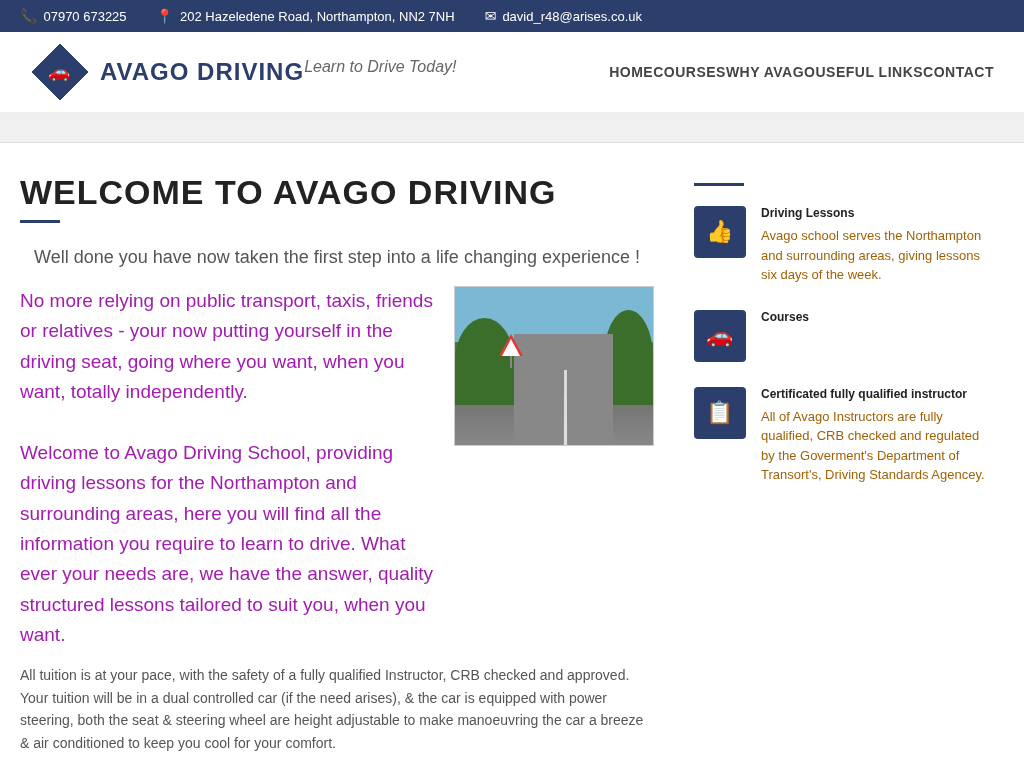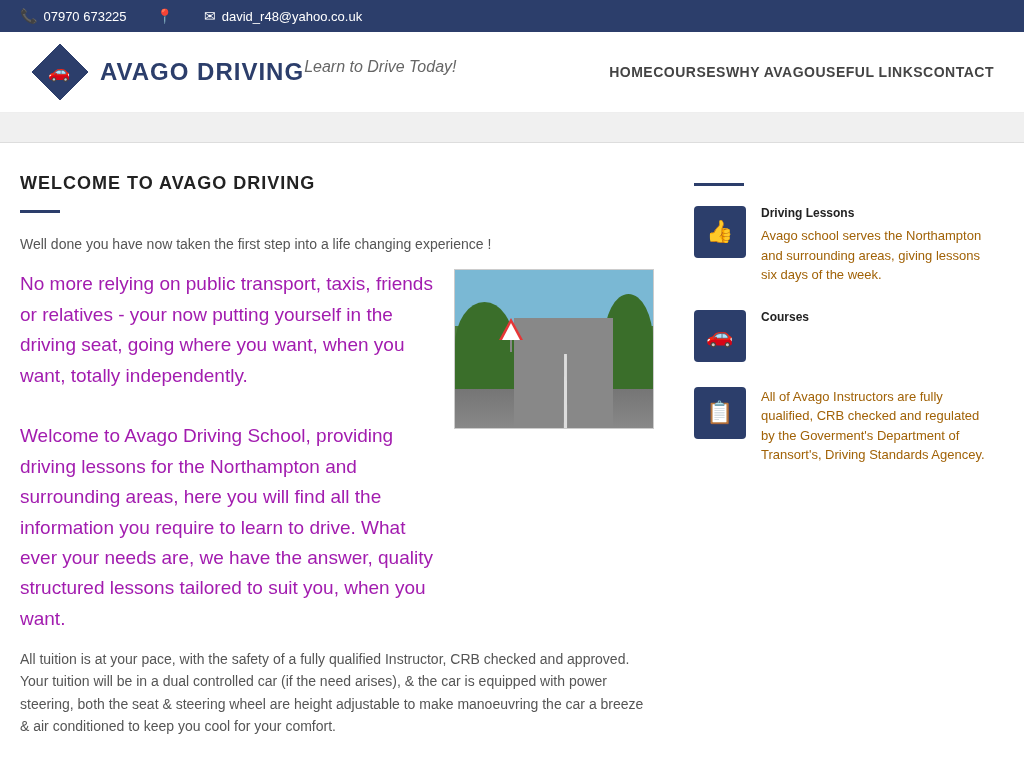--- a/index.html
+++ b/index.html
@@ -84,38 +84,39 @@
       padding: 30px 30px 30px 20px;
       max-width: 1024px;
     }
 
     
     .left-column {
       flex: 1;
       max-width: 660px;
     }
     .page-title {
-      font-size: 18px;
+      font-size: 34px;
       font-weight: bold;
       color: #222;
       text-transform: uppercase;
-      margin-bottom: 16px;
+      margin-bottom: 8px;
       letter-spacing: 1px;
     }
     .title-underline {
       width: 40px;
       height: 3px;
       background: #2c3e6b;
       margin-bottom: 20px;
     }
     .intro-text {
-      font-size: 14px;
+      font-size: 18px;
       color: #555;
       margin-bottom: 14px;
       line-height: 1.6;
+      text-align: center;
     }
     .content-with-image {
       display: flex;
       gap: 20px;
       margin-bottom: 14px;
     }
     .left-text {
       flex: 1;
       font-size: 19px;
       color: #a21caf;
@@ -230,24 +231,25 @@
 </head>
 <body>
 
 <div class="top-bar">
   <div class="top-bar-item">
     <span class="top-bar-icon">📞</span>
     <span>07970 673225</span>
   </div>
   <div class="top-bar-item">
     <span class="top-bar-icon">📍</span>
+    <span>202 Hazeledene Road, Northampton, NN2 7NH</span>
   </div>
   <div class="top-bar-item">
     <span class="top-bar-icon">✉</span>
-    <span>david_r48@yahoo.co.uk</span>
+    <span>david_r48@arises.co.uk</span>
   </div>
 </div>
 
 <div class="header">
   <div class="logo-area">
     <svg class="logo-diamond" viewBox="0 0 60 60" xmlns="http://www.w3.org/2000/svg">
       <polygon points="30,2 58,30 30,58 2,30" fill="#2c3e6b" stroke="#2c3e6b" stroke-width="1"></polygon>
       <text x="30" y="36" text-anchor="middle" fill="white" font-size="18" font-weight="bold">🚗</text>
     </svg>
     <div class="logo-text-area">
@@ -319,18 +321,19 @@
       <div class="feature-content">
         <div class="feature-title">Courses</div>
       </div>
     </div>
 
     <div class="feature-item">
       <div class="feature-icon-box">
         <span>📋</span>
       </div>
       <div class="feature-content">
+        <div class="feature-title">Certificated fully qualified instructor</div>
         <div class="feature-desc">All of Avago Instructors are fully qualified, CRB checked and regulated by the Goverment's Department of Transort's, Driving Standards Agencey.</div>
       </div>
     </div>
 
   </div>
 </div>
 
 </body></html>

